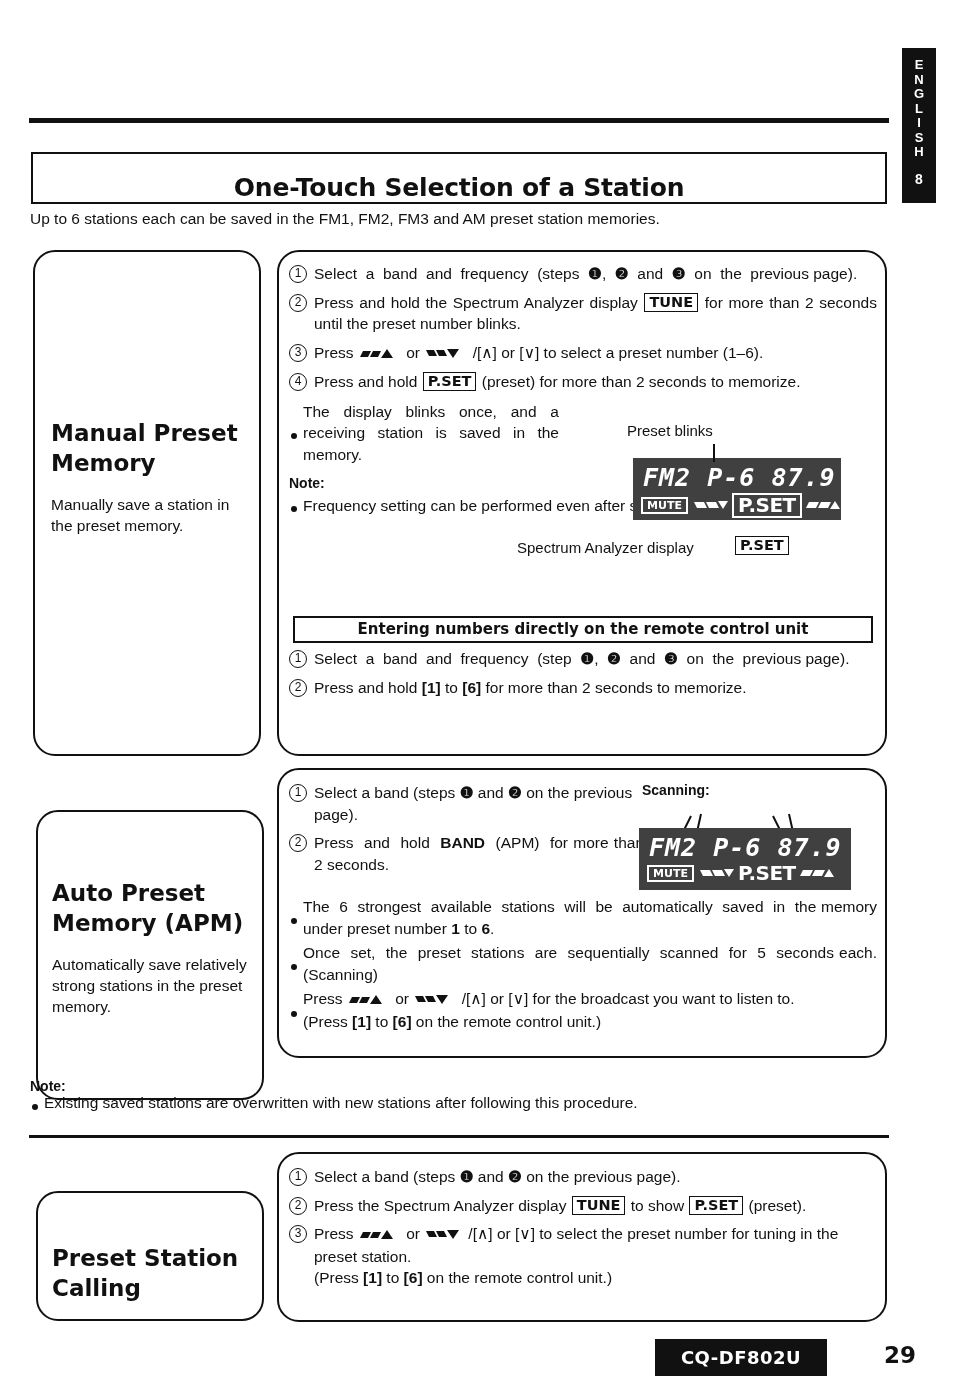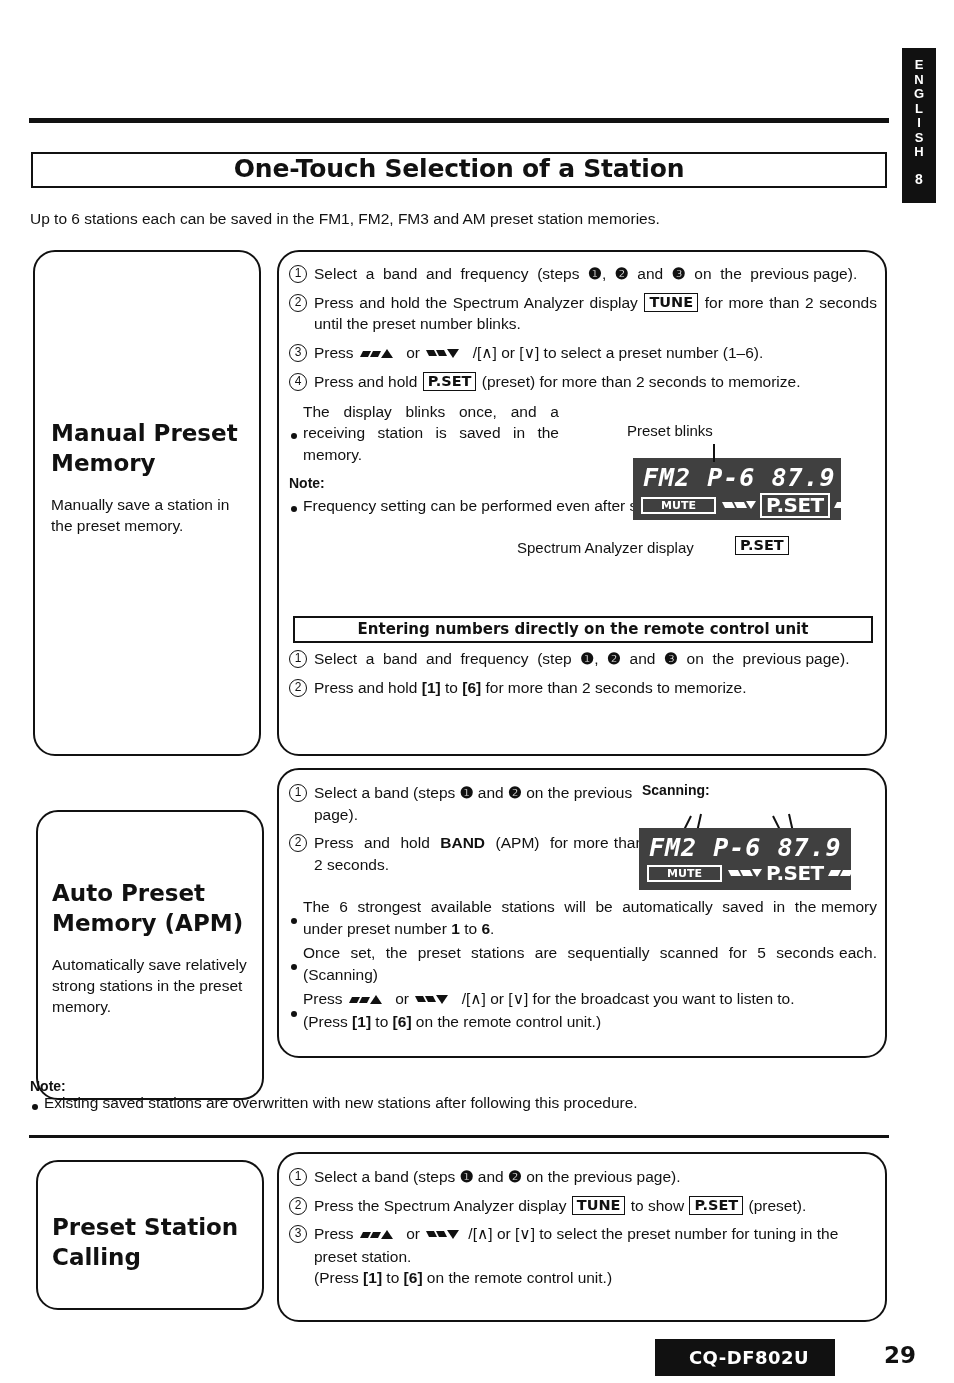--- a/index.html
+++ b/index.html
@@ -47,25 +47,25 @@
     position: absolute;
     left: 29px; top: 118px;
     width: 860px; height: 5px;
     background: #111;
   }
 
   
   .title-box {
     position: absolute;
     left: 31px; top: 152px;
-    width: 856px; height: 36px;
+    width: 856px; height: 52px;
     border: 2px solid #111;
     box-sizing: border-box;
     display: flex;
-    align-items: flex-start;
+    align-items: flex-end;
     justify-content: center;
   }
   .title-box .t {
     font-family: "DejaVu Sans", sans-serif;
     font-weight: bold;
     font-size: 25px;
     letter-spacing: -0.2px;
     color: #111;
   }
 
@@ -186,21 +186,21 @@
   .lcd .row2 {
     display: flex;
     align-items: center;
     padding: 1px 6px 0 8px;
     white-space: nowrap;
   }
   .mute {
     border: 2px solid #fff;
     font-size: 11px;
     font-weight: bold;
-    padding: 0 18px;
+    padding: 0 4px;
     line-height: 13px;
     font-family: "DejaVu Sans", sans-serif;
   }
   .pset-lcd {
     border: 2px solid #fff;
     font-family: "DejaVu Sans", sans-serif;
     font-weight: bold;
     font-size: 20px;
     line-height: 21px;
     padding: 0 4px;
@@ -220,21 +220,20 @@
     position: absolute;
     left: 655px; top: 1339px;
     width: 172px; height: 37px;
     background: #111;
     color: #fff;
     display: flex; align-items: center; justify-content: center;
     font-weight: bold;
     font-size: 18px;
     letter-spacing: 0.5px;
     font-family: "DejaVu Sans", sans-serif;
-    padding-left: 8px;
   }
   .footer-page {
     position: absolute;
     left: 884px; top: 1342px;
     font-size: 23px;
     font-weight: bold;
     font-family: "DejaVu Sans", sans-serif;
   }
   .hrule {
     position: absolute;
@@ -476,21 +475,21 @@
   <div style="position:absolute; left:30px; top:1078px; width:880px;">
     <div class="note-h">Note:</div>
     <div class="bullet" style="font-size:15.5px;">
       <div class="dot"></div>
       <div>Existing saved stations are overwritten with new stations after following this procedure.</div>
     </div>
   </div>
 
   <div class="hrule" style="left:29px; top:1135px; width:860px; height:3px;"></div>
 
-  <div class="panel left" style="left:36px; top:1160px; width:228px; height:150px;">
+  <div class="panel left" style="left:36px; top:1191px; width:228px; height:130px;">
     <div style="position:absolute; left:14px; top:50px; width:200px;">
       <div class="lt-title">Preset Station Calling</div>
     </div>
   </div>
 
   <div class="panel" style="left:277px; top:1152px; width:610px; height:170px;">
     <div class="steps" style="position:absolute; left:10px; top:12px; width:588px;">
       <div class="step">
         <div class="circ">1</div>
         <div class="step-body">

